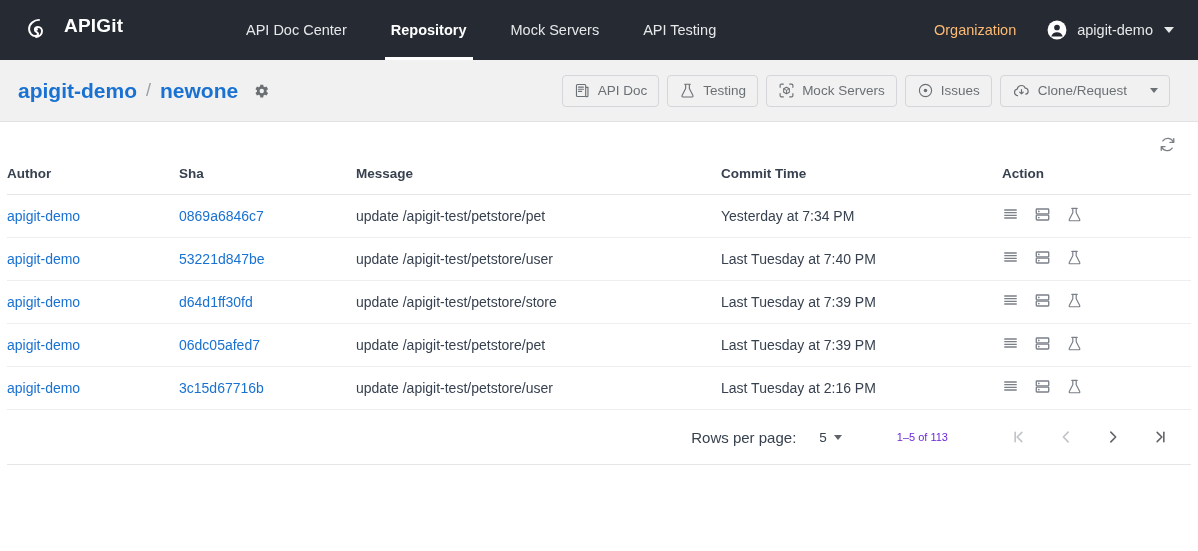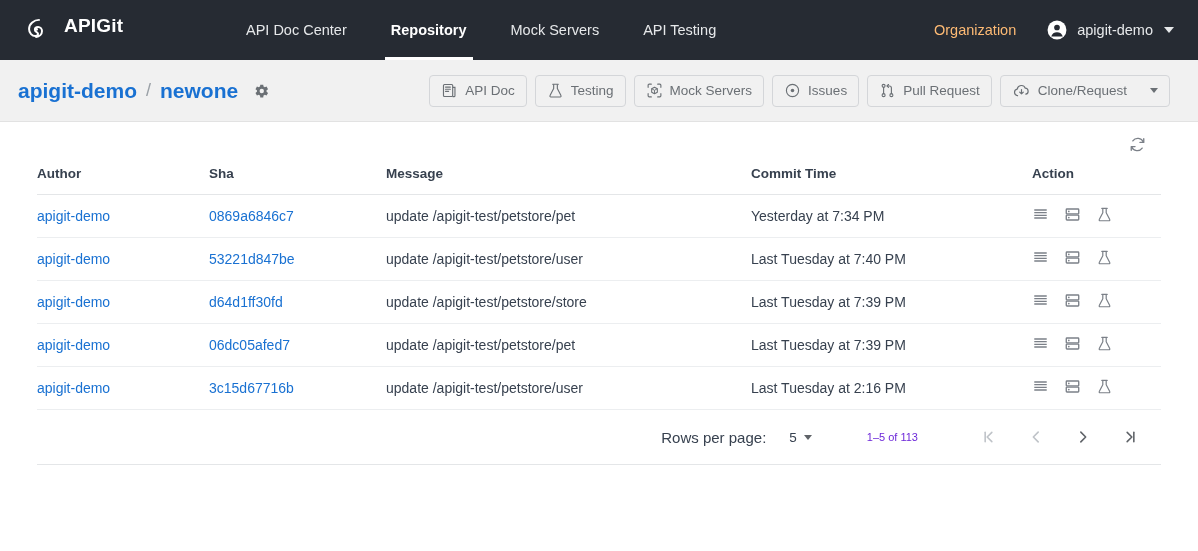--- a/index.html
+++ b/index.html
@@ -136,21 +136,21 @@
   .abtn .caret {
     width: 0; height: 0;
     border-left: 4.5px solid transparent;
     border-right: 4.5px solid transparent;
     border-top: 5px solid #6b7075;
     margin-left: 16px;
   }
 
   
   .card {
-    margin: 0 37px;
+    margin: 0 7px;
     background: #fff;
     position: relative;
   }
   .toolbar-row {
     height: 44px;
     display: flex;
     align-items: center;
     justify-content: flex-end;
     padding-right: 11px;
   }
@@ -308,31 +308,20 @@
     </div>
 
     <div class="abtn">
       <svg width="17" height="17" viewBox="0 0 24 24">
         <circle cx="12" cy="12" r="8.6" fill="none" stroke="#6b7075" stroke-width="1.6"></circle>
         <circle cx="12" cy="12" r="2.5" fill="#6b7075"></circle>
       </svg>
       <span>Issues</span>
     </div>
 
-    <div class="abtn">
-      <svg width="17" height="17" viewBox="0 0 24 24">
-        <circle cx="6.5" cy="5.4" r="2.1" fill="none" stroke="#6b7075" stroke-width="1.6"></circle>
-        <circle cx="6.5" cy="18.6" r="2.1" fill="none" stroke="#6b7075" stroke-width="1.6"></circle>
-        <circle cx="17.5" cy="18.6" r="2.1" fill="none" stroke="#6b7075" stroke-width="1.6"></circle>
-        <path d="M6.5 7.5v9" stroke="#6b7075" stroke-width="1.6" stroke-linecap="round"></path>
-        <path d="M17.5 16.5V8.4a2.8 2.8 0 0 0-2.8-2.8h-3.1" fill="none" stroke="#6b7075" stroke-width="1.6" stroke-linecap="round"></path>
-        <path d="M13.4 3.5l-2.1 2.1 2.1 2.1" fill="none" stroke="#6b7075" stroke-width="1.6" stroke-linecap="round" stroke-linejoin="round"></path>
-      </svg>
-      <span>Pull Request</span>
-    </div>
 
     <div class="abtn">
       <svg width="19" height="19" viewBox="0 0 24 24">
         <path d="M7 18.5a4.2 4.2 0 0 1-.4-8.3 5.3 5.3 0 0 1 10.2-1.1 3.8 3.8 0 0 1 .6 7.5" fill="none" stroke="#6b7075" stroke-width="1.5" stroke-linecap="round" stroke-linejoin="round"></path>
         <path d="M12 10.8v5.4M9.7 14l2.3 2.3 2.3-2.3" fill="none" stroke="#6b7075" stroke-width="1.5" stroke-linecap="round" stroke-linejoin="round"></path>
       </svg>
       <span>Clone/Request</span>
       <span class="caret"></span>
     </div>
   </div>

